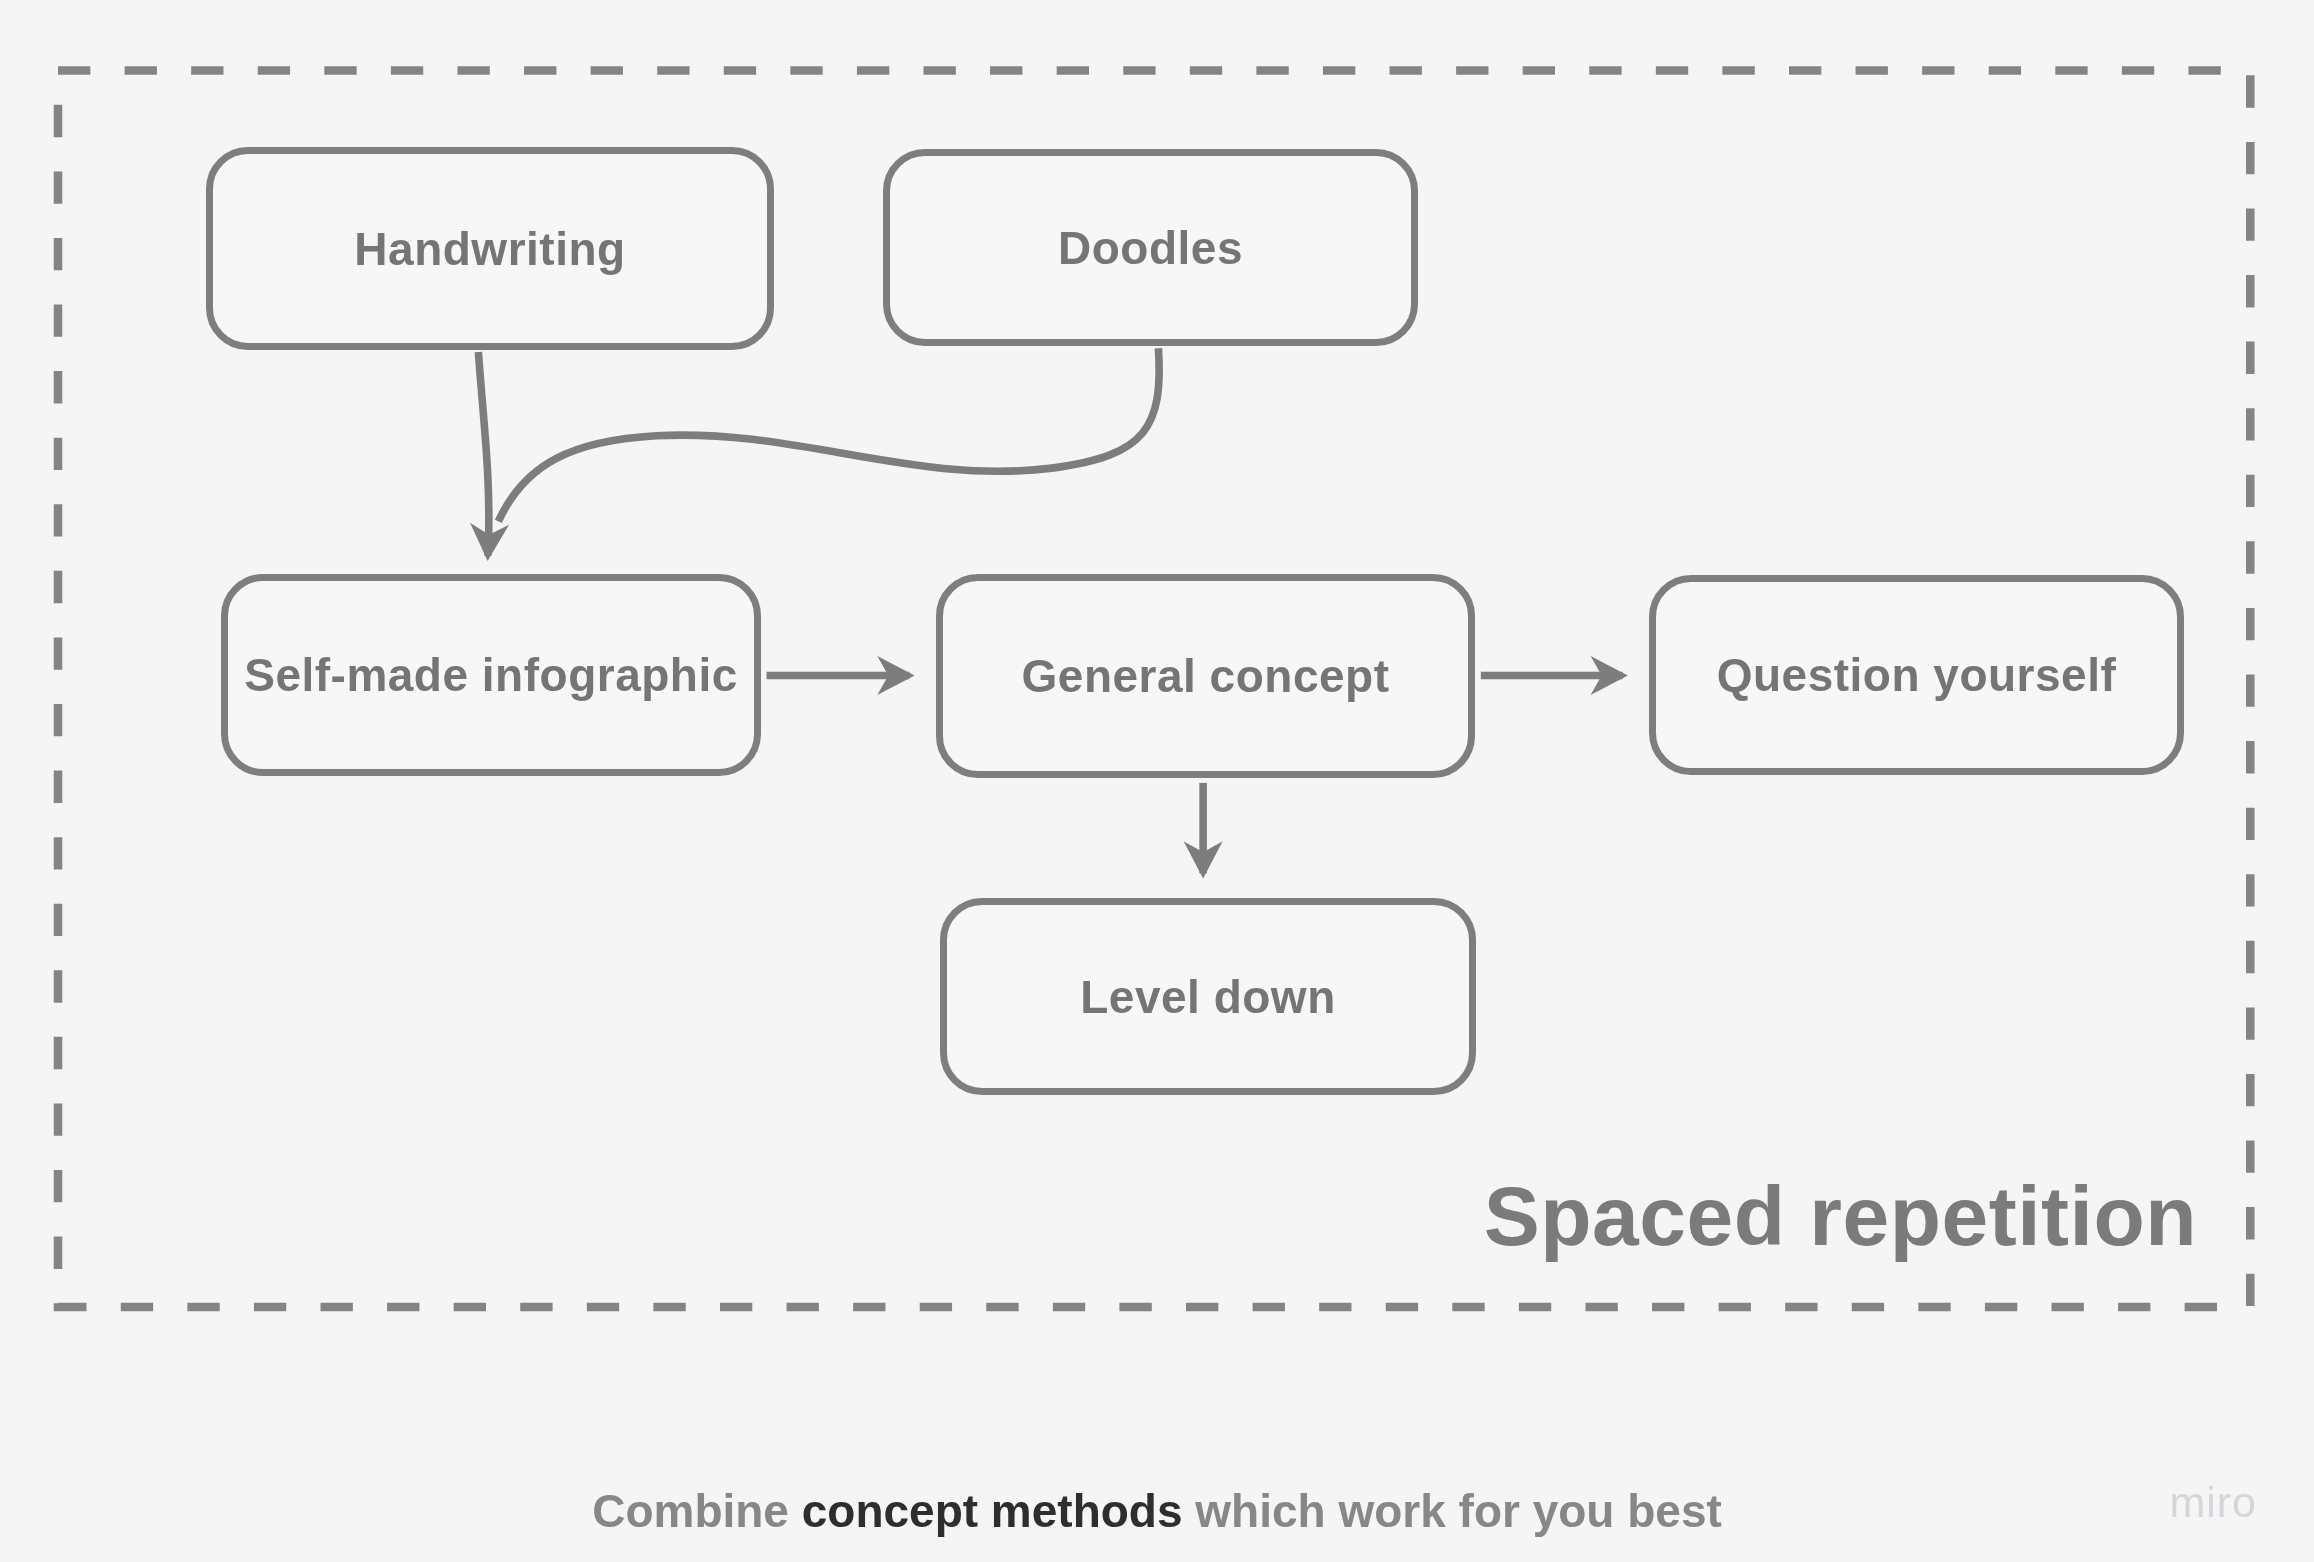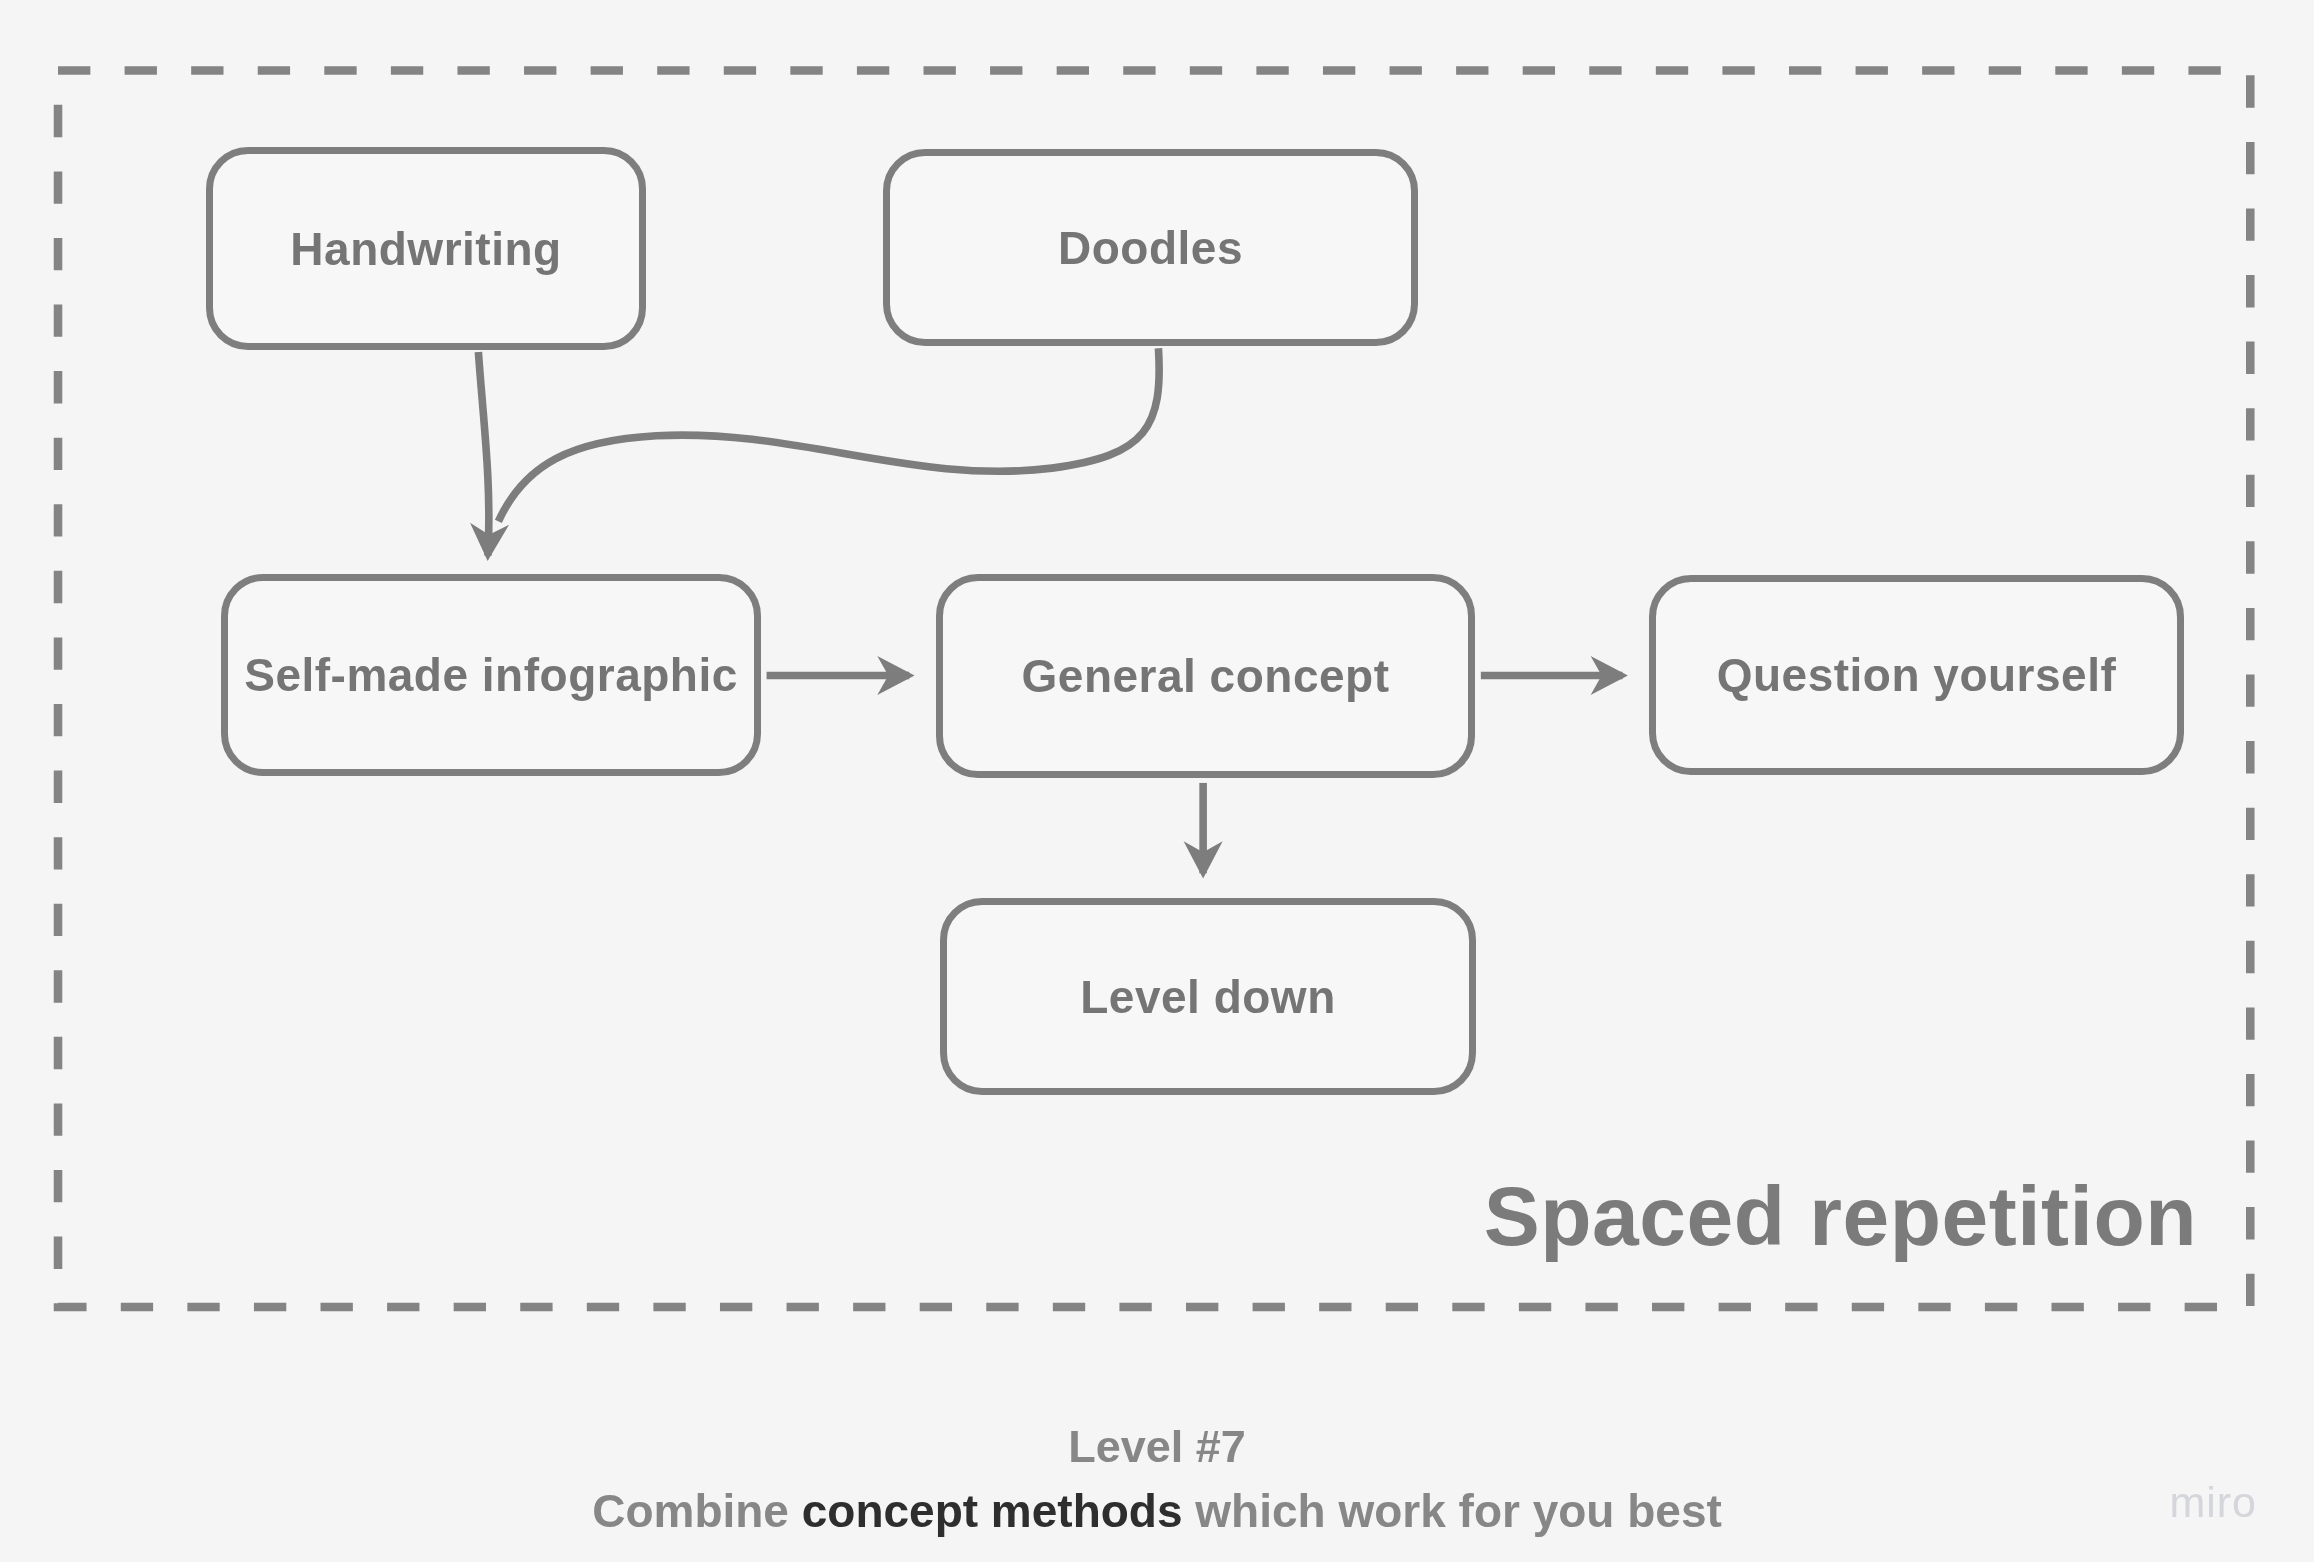--- a/index.html
+++ b/index.html
@@ -78,21 +78,21 @@
 
     <path d="M1218 366 C1223 448 1206 479 1106 492 C962 510 838 450 690 458 C602 463 552 487 524 548" fill="none" stroke="#7d7d7d" stroke-width="8"></path>
 
     <path d="M806 710 L956 710" fill="none" stroke="#7d7d7d" stroke-width="8" marker-end="url(#arrowhead)"></path>
 
     <path d="M1557 710 L1706 710" fill="none" stroke="#7d7d7d" stroke-width="8" marker-end="url(#arrowhead)"></path>
 
     <path d="M1265 823 L1265 918" fill="none" stroke="#7d7d7d" stroke-width="8" marker-end="url(#arrowhead)"></path>
   </svg>
 
-  <div class="node" style="left:206px;top:147px;width:440px;height:203px">
+  <div class="node" style="left:206px;top:147px;width:568px;height:203px">
     <span>Handwriting</span>
   </div>
 
   <div class="node" style="left:221px;top:574px;width:540px;height:202px">
     <span>Self-made infographic</span>
   </div>
 
   <div class="node" style="left:883px;top:149px;width:535px;height:197px">
     <span>Doodles</span>
   </div>
@@ -104,20 +104,19 @@
   <div class="node" style="left:936px;top:574px;width:539px;height:204px">
     <span>General concept</span>
   </div>
 
   <div class="node" style="left:940px;top:898px;width:536px;height:197px">
     <span>Level down</span>
   </div>
 
   <div class="frame-title">Spaced repetition</div>
 
-  <div class="caption caption-level">Level #7</div>
 
   <div class="caption caption-line"><span>Combine </span><span class="hl">concept methods</span><span> which work for you best</span></div>
 
   <div class="watermark">miro</div>
 
 </div>
 
 
 </body></html>

